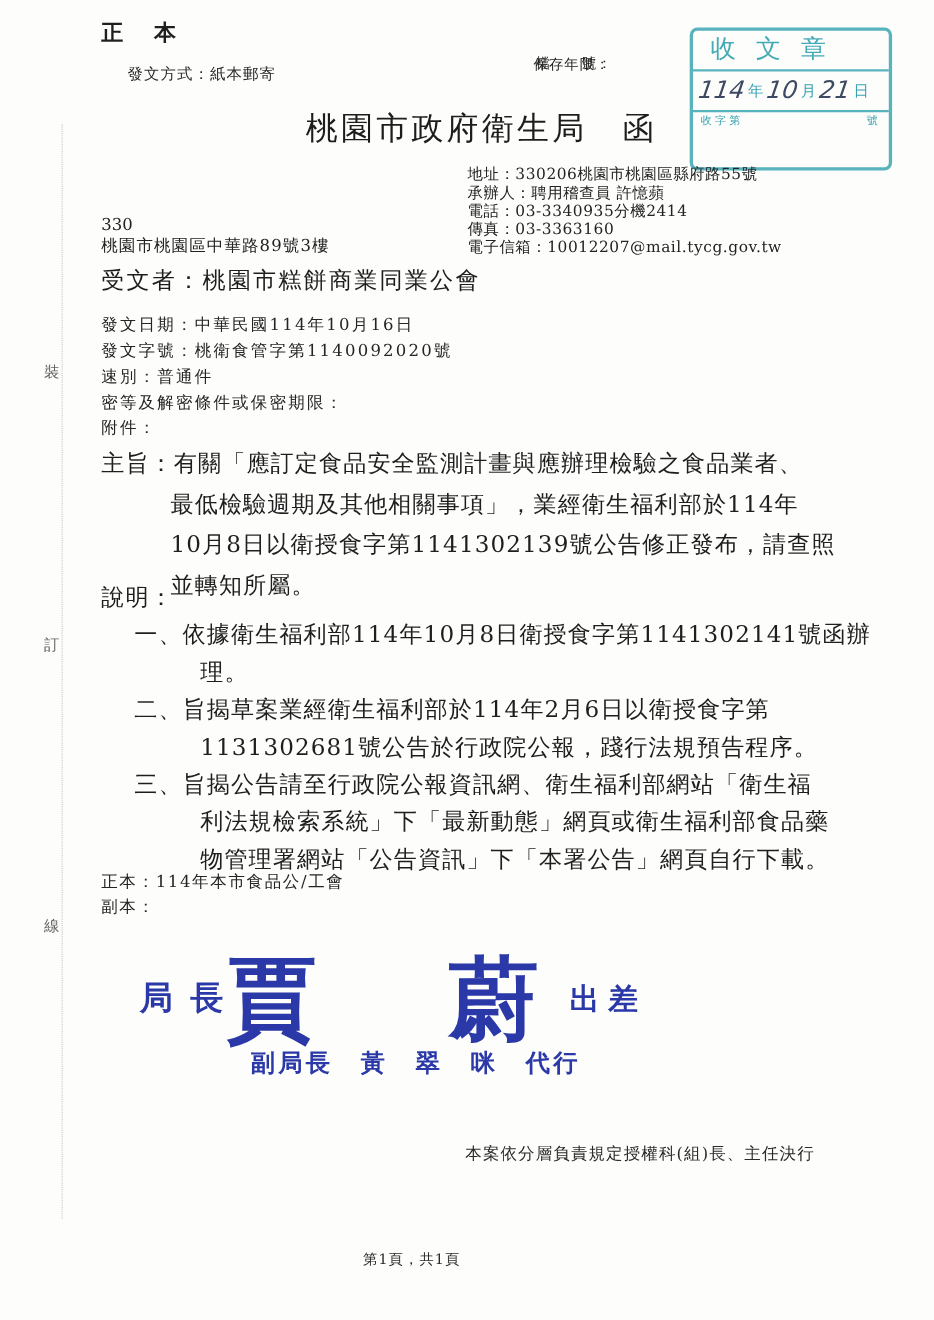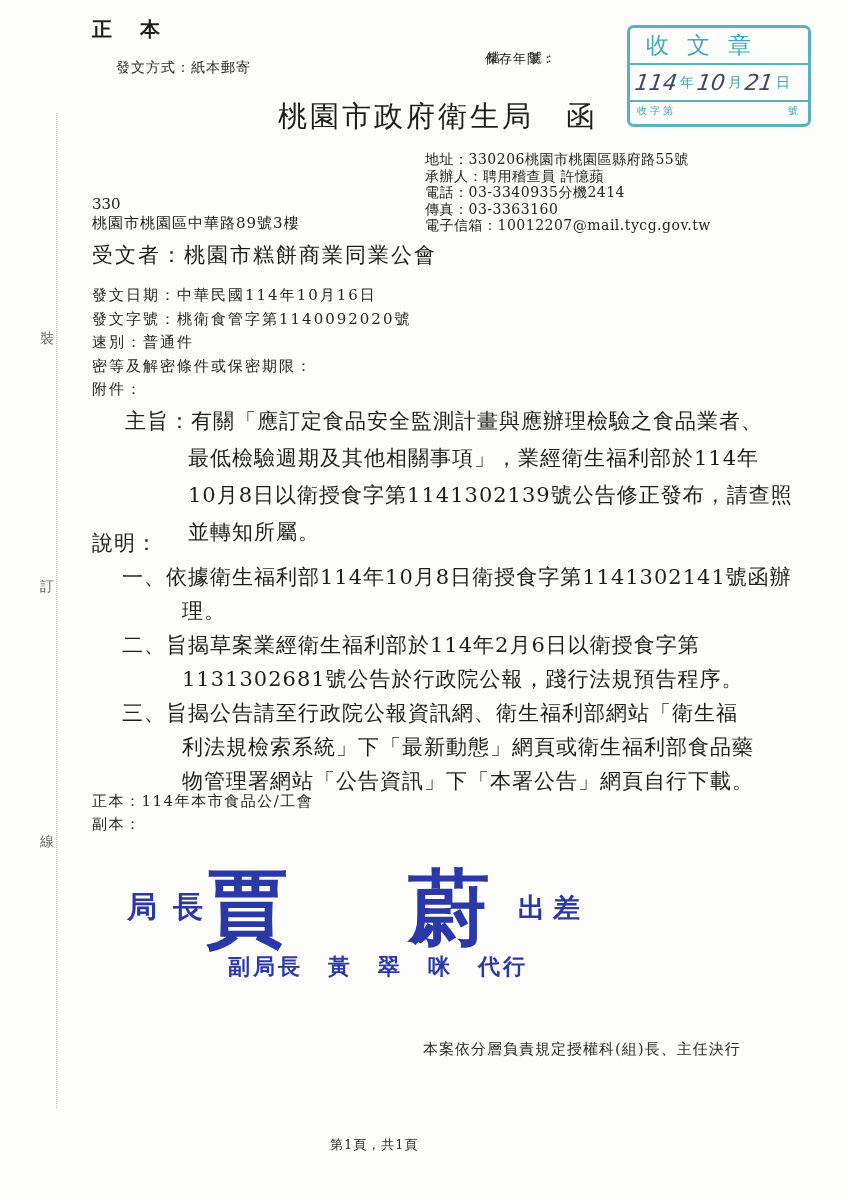--- a/index.html
+++ b/index.html
@@ -21,41 +21,41 @@
   .contact div { white-space:pre; }
 
   .zip         { left:92px;  top:195px; font-size:15px; }
   .raddr       { left:92px;  top:214px; font-size:15px; letter-spacing:1px; }
   .recipient   { left:92px;  top:241px; font-size:21px; letter-spacing:2px; color:#1d1d1d; }
 
   .meta        { position:absolute; left:92px; top:284px; font-size:15px; line-height:23.6px; letter-spacing:2px; color:#242424; }
   .meta div    { white-space:pre; }
 
   .subject     { position:absolute; left:92px; top:403px; font-size:21px; line-height:37px; letter-spacing:1px; color:#1e1e1e; }
-  .subject div { white-space:pre;margin-left:33px; }
+  .subject div { white-space:pre; }
   .subject .ind{ padding-left:63px; }
 
   .expl        { position:absolute; left:92px; top:526px; font-size:21px; line-height:34px; letter-spacing:1px; color:#1e1e1e; }
   .expl div    { white-space:pre; }
   .expl .item  { padding-left:30px; }
   .expl .cont  { padding-left:90px; }
 
   .copies      { position:absolute; left:92px; top:790px; font-size:15px; line-height:23px; letter-spacing:1.5px; color:#242424; }
   .copies div  { white-space:pre; }
 
   .decision    { left:423px; top:1040px; font-size:15px; letter-spacing:1px; color:#2a2a2a; }
   .footer-page { left:330px; top:1136px; width:200px; text-align:left; font-size:13px; letter-spacing:1px; color:#2a2a2a; }
 
   
   .bind-line { position:absolute; left:56px; top:113px; height:995px; border-left:1px dotted #c4c4c4; }
   .bind-char { position:absolute; left:40px; font-size:14px; color:#3a3a3a; opacity:.8; }
   .bind-1 { top:330px; } .bind-2 { top:578px; } .bind-3 { top:833px; }
 
   
-  .stamp { position:absolute; left:627px; top:25px; width:184px; height:102px;
+  .stamp { position:absolute; left:627px; top:25px; width:184px; height:130px;
            border:3px solid rgba(47,160,174,.8); border-radius:7px; box-sizing:border-box; color:#2f9fae; }
   .stamp-row1 { height:37px; box-sizing:border-box; border-bottom:2px solid rgba(47,160,174,.8);
                 font-size:23px; letter-spacing:18px; padding-left:16px; line-height:34px;
                 color:rgba(42,158,173,.88); white-space:pre; }
   .stamp-row2 { height:37px; box-sizing:border-box; border-bottom:2px solid rgba(47,160,174,.8);
                 display:flex; align-items:center; padding:0 5px; }
   .hw  { font-size:22px; color:#3e4a63; font-style:italic; display:inline-block; transform:skewX(-8deg);
          font-family:"DejaVu Sans","Liberation Sans",sans-serif; line-height:1; }
   .stamp-unit { font-size:14px; color:rgba(42,158,173,.95); margin:0 3px; }
   .stamp-row3 { height:22px; display:flex; justify-content:space-between; padding:0 7px;

